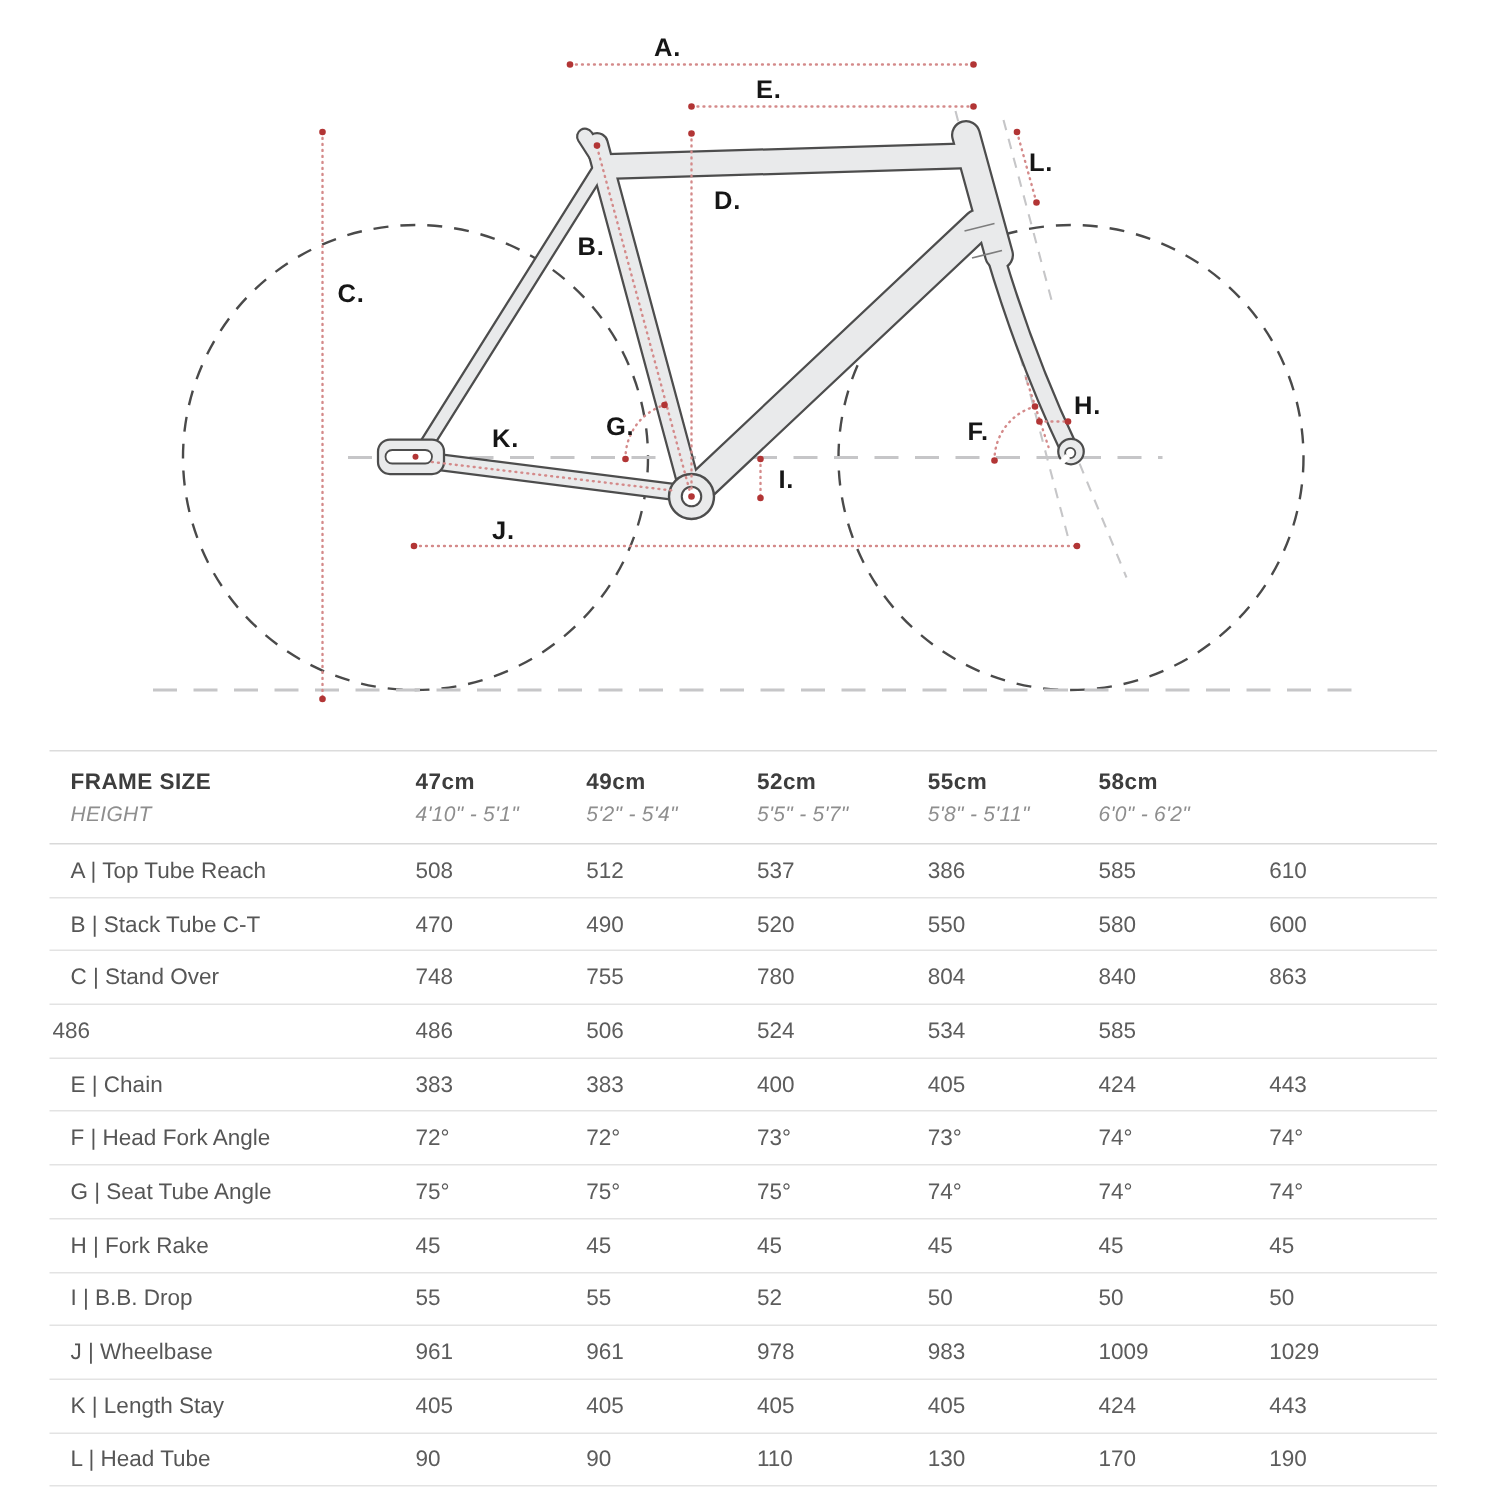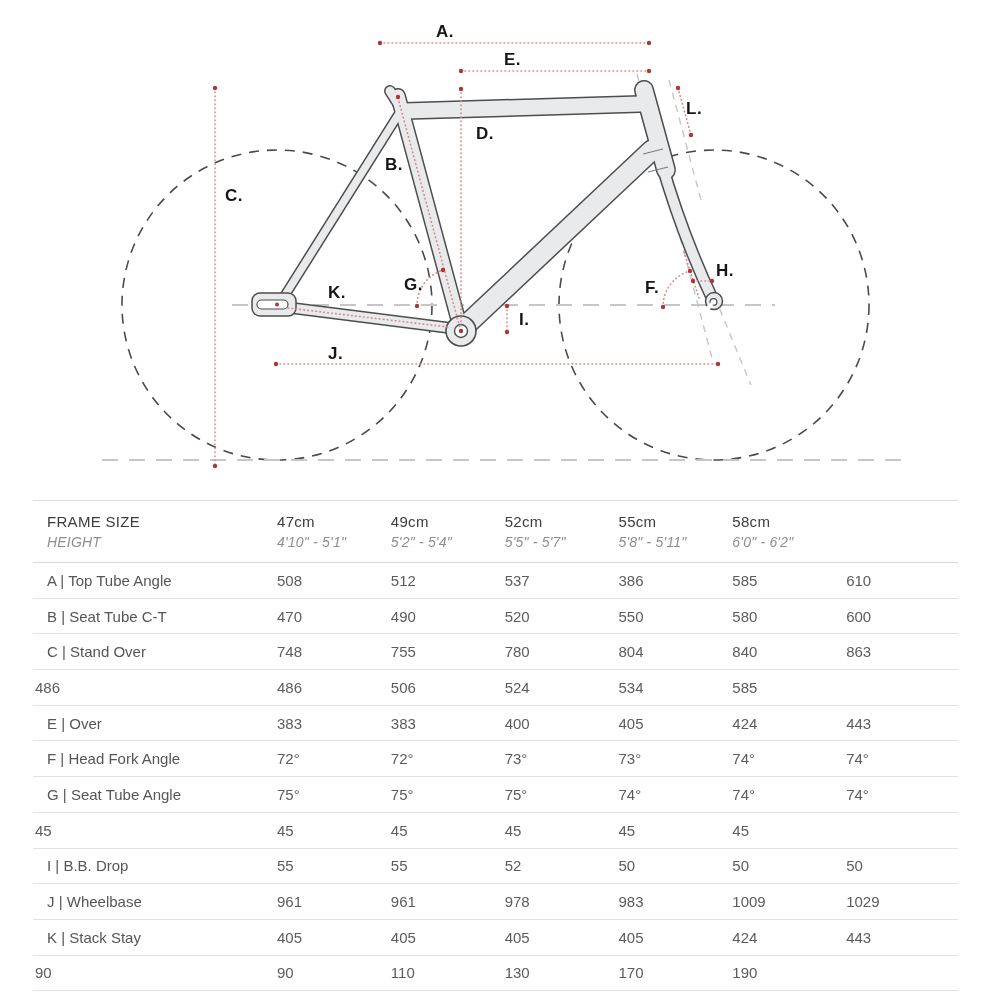--- a/index.html
+++ b/index.html
@@ -10,21 +10,21 @@
              fill:#161616;letter-spacing:.5px;}
   
   .geo-table{position:absolute;top:500px;left:33px;width:925px;border-top:1px solid #dcdcdc;}
   .g-row{display:grid;grid-template-columns:242px repeat(6,1fr);align-items:center;
          height:34.7px;border-bottom:1px solid #e3e3e3;}
   .g-row.header{height:61px;border-bottom:1px solid #d9d9d9;}
   .cell{padding-left:2px;}
   .label-cell{padding-left:14px;}
   .lbl{font-size:15px;color:#565656;}
   .val{font-size:15px;color:#5c5c5c;}
-  .hd-size{font-size:15px;font-weight:400;color:#3d3d3d;letter-spacing:.3px;}
+  .hd-size{font-size:15px;font-weight:700;color:#3d3d3d;letter-spacing:.3px;}
   .hd-range{font-size:14px;color:#8e8e8e;margin-top:4px;letter-spacing:.2px;font-style:italic;}
 </style>
 </head>
 <body>
 
 <div class="page">
 
   <svg class="diagram-svg" width="1000" height="495" viewBox="0 0 1000 495">
 
     <g fill="none" stroke="#4a4a4a" stroke-width="1.6" stroke-dasharray="10 8">
@@ -166,31 +166,31 @@
         <div class="hd-size">55cm</div>
         <div class="hd-range">5'8" - 5'11"</div>
       </div>
       <div class="cell">
         <div class="hd-size">58cm</div>
         <div class="hd-range">6'0" - 6'2"</div>
       </div>
     </div>
 
     <div class="g-row">
-      <div class="cell label-cell lbl">A | Top Tube Angle</div>
+      <div class="cell label-cell lbl">A | Top Tube Reach</div>
       <div class="cell val">508</div>
       <div class="cell val">512</div>
       <div class="cell val">537</div>
       <div class="cell val">386</div>
       <div class="cell val">585</div>
       <div class="cell val">610</div>
     </div>
 
     <div class="g-row">
-      <div class="cell label-cell lbl">B | Seat Tube C-T</div>
+      <div class="cell label-cell lbl">B | Stack Tube C-T</div>
       <div class="cell val">470</div>
       <div class="cell val">490</div>
       <div class="cell val">520</div>
       <div class="cell val">550</div>
       <div class="cell val">580</div>
       <div class="cell val">600</div>
     </div>
 
     <div class="g-row">
       <div class="cell label-cell lbl">C | Stand Over</div>
@@ -205,21 +205,21 @@
     <div class="g-row">
       <div class="cell val">486</div>
       <div class="cell val">486</div>
       <div class="cell val">506</div>
       <div class="cell val">524</div>
       <div class="cell val">534</div>
       <div class="cell val">585</div>
     </div>
 
     <div class="g-row">
-      <div class="cell label-cell lbl">E | Over</div>
+      <div class="cell label-cell lbl">E | Chain</div>
       <div class="cell val">383</div>
       <div class="cell val">383</div>
       <div class="cell val">400</div>
       <div class="cell val">405</div>
       <div class="cell val">424</div>
       <div class="cell val">443</div>
     </div>
 
     <div class="g-row">
       <div class="cell label-cell lbl">F | Head Fork Angle</div>
@@ -235,20 +235,21 @@
       <div class="cell label-cell lbl">G | Seat Tube Angle</div>
       <div class="cell val">75°</div>
       <div class="cell val">75°</div>
       <div class="cell val">75°</div>
       <div class="cell val">74°</div>
       <div class="cell val">74°</div>
       <div class="cell val">74°</div>
     </div>
 
     <div class="g-row">
+      <div class="cell label-cell lbl">H | Fork Rake</div>
       <div class="cell val">45</div>
       <div class="cell val">45</div>
       <div class="cell val">45</div>
       <div class="cell val">45</div>
       <div class="cell val">45</div>
       <div class="cell val">45</div>
     </div>
 
     <div class="g-row">
       <div class="cell label-cell lbl">I | B.B. Drop</div>
@@ -264,30 +265,31 @@
       <div class="cell label-cell lbl">J | Wheelbase</div>
       <div class="cell val">961</div>
       <div class="cell val">961</div>
       <div class="cell val">978</div>
       <div class="cell val">983</div>
       <div class="cell val">1009</div>
       <div class="cell val">1029</div>
     </div>
 
     <div class="g-row">
-      <div class="cell label-cell lbl">K | Stack Stay</div>
+      <div class="cell label-cell lbl">K | Length Stay</div>
       <div class="cell val">405</div>
       <div class="cell val">405</div>
       <div class="cell val">405</div>
       <div class="cell val">405</div>
       <div class="cell val">424</div>
       <div class="cell val">443</div>
     </div>
 
     <div class="g-row">
+      <div class="cell label-cell lbl">L | Head Tube</div>
       <div class="cell val">90</div>
       <div class="cell val">90</div>
       <div class="cell val">110</div>
       <div class="cell val">130</div>
       <div class="cell val">170</div>
       <div class="cell val">190</div>
     </div>
 
   </div>
 </div>

